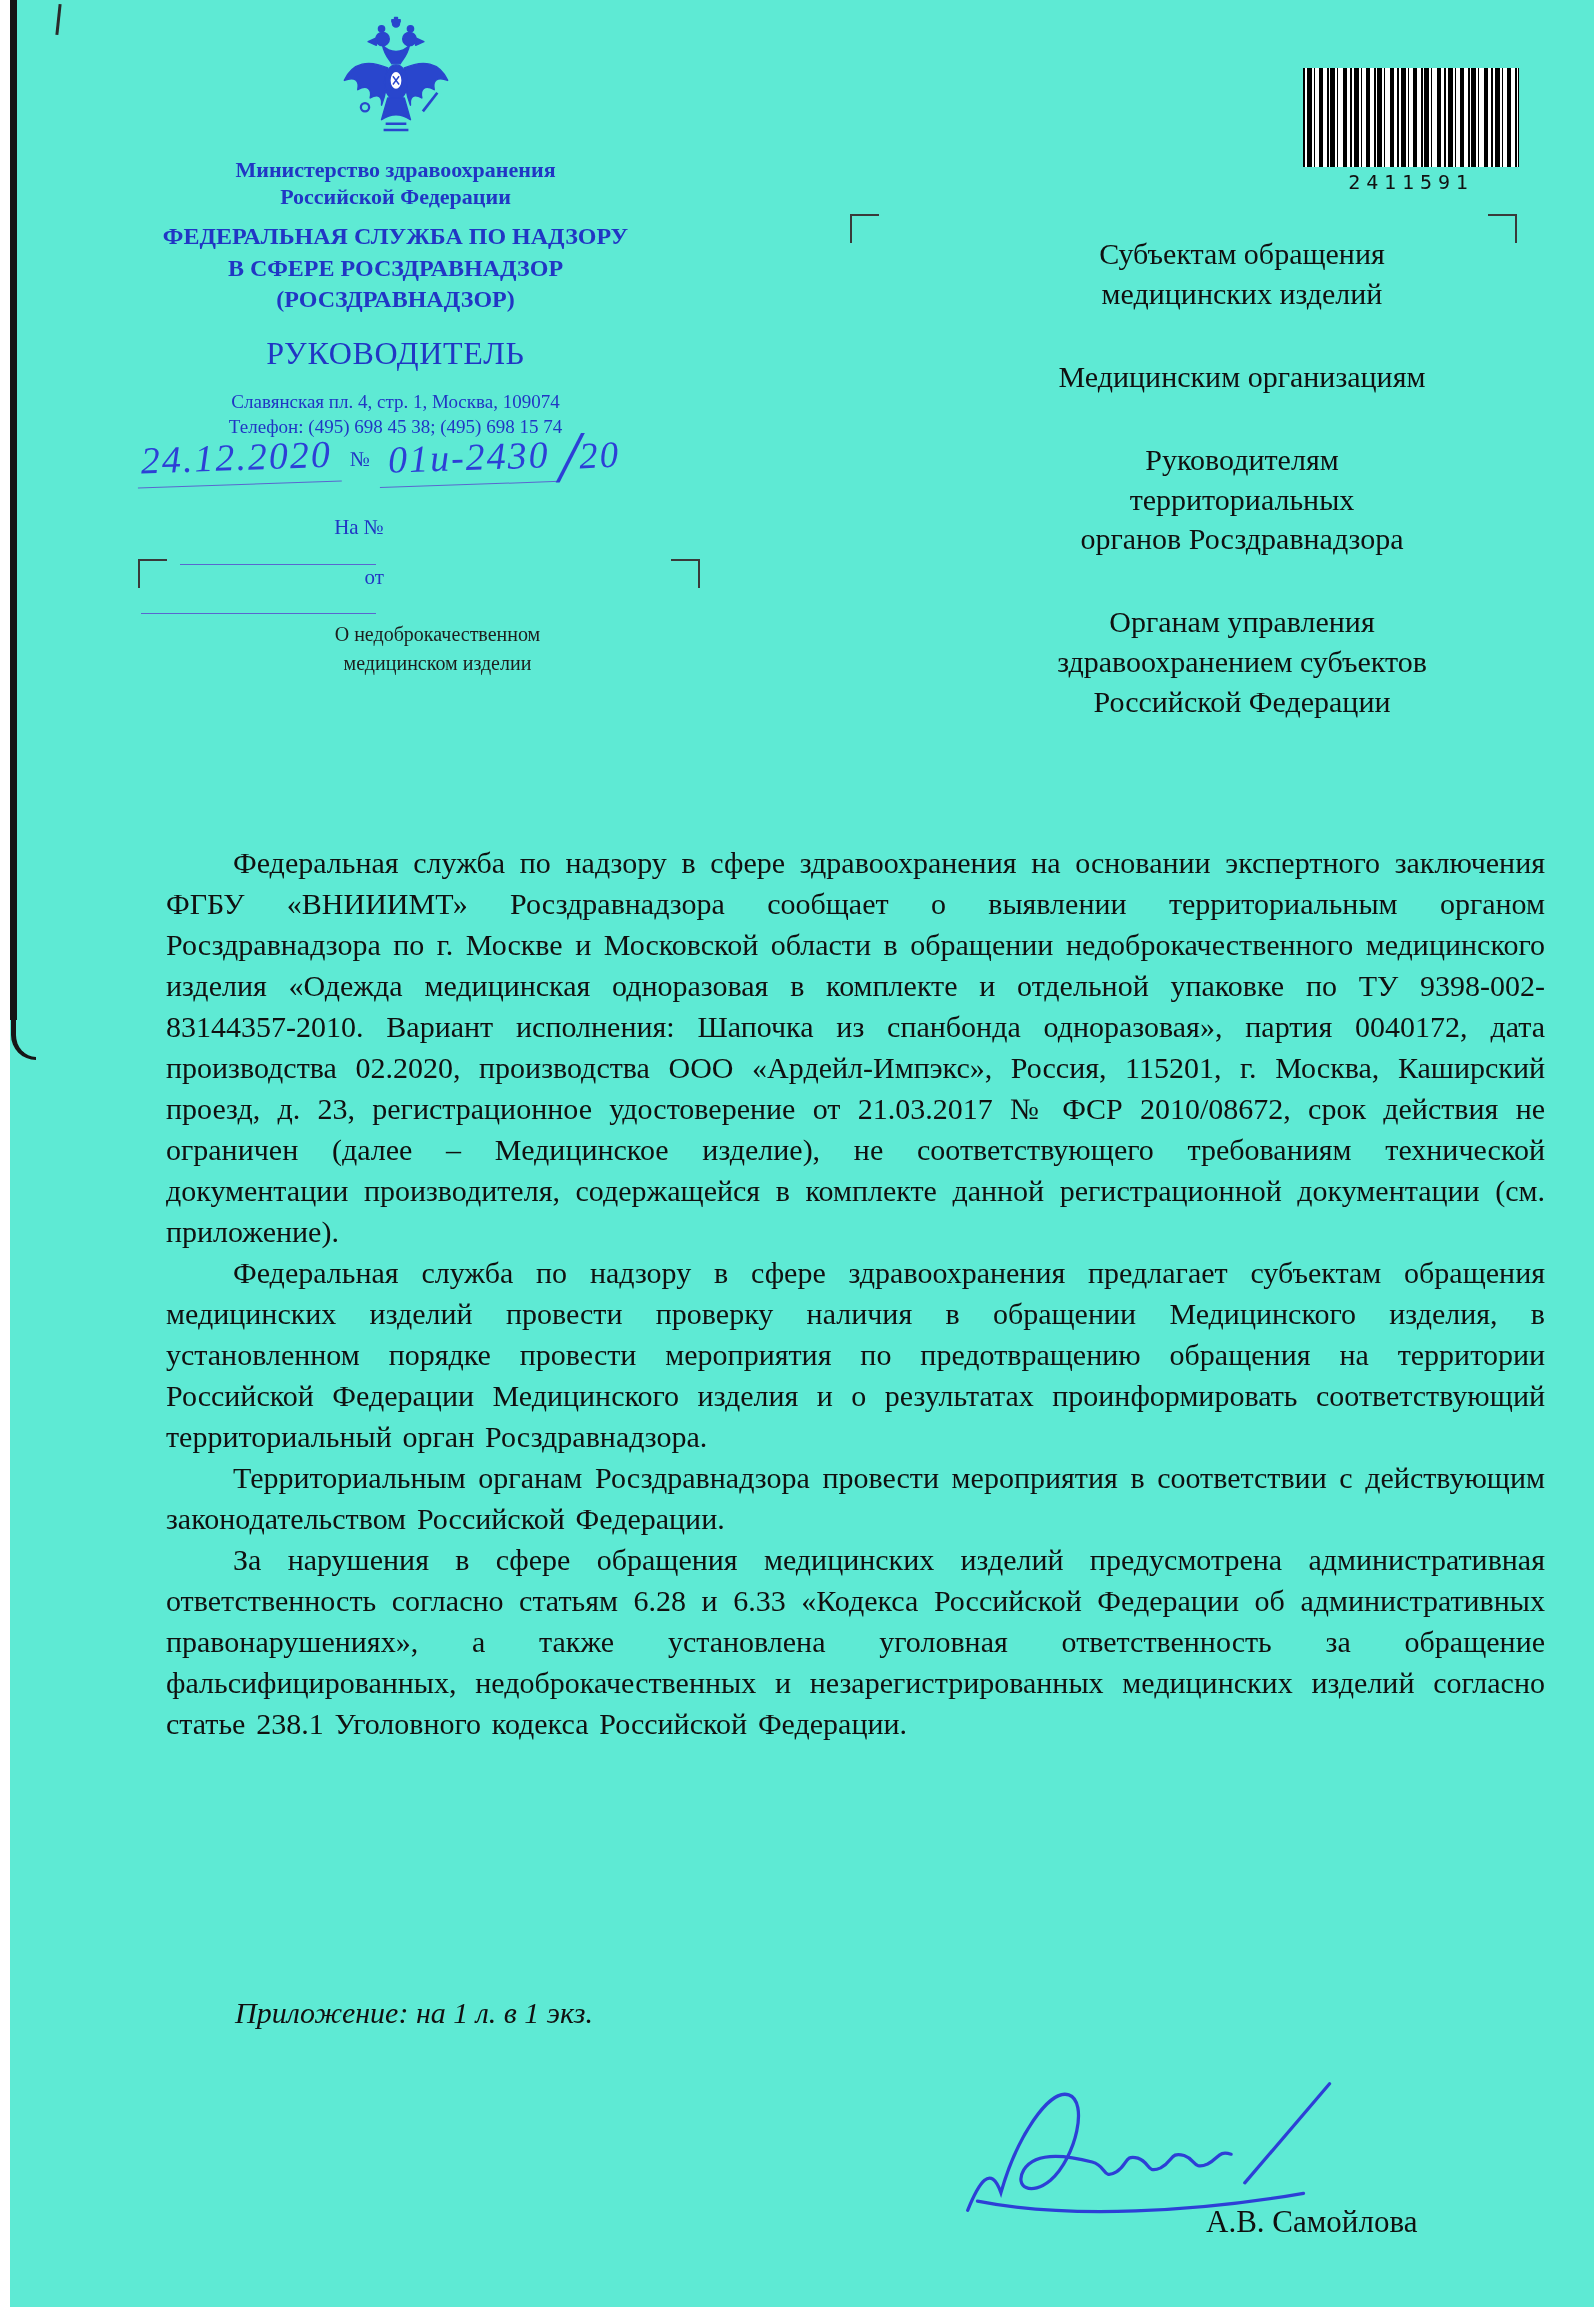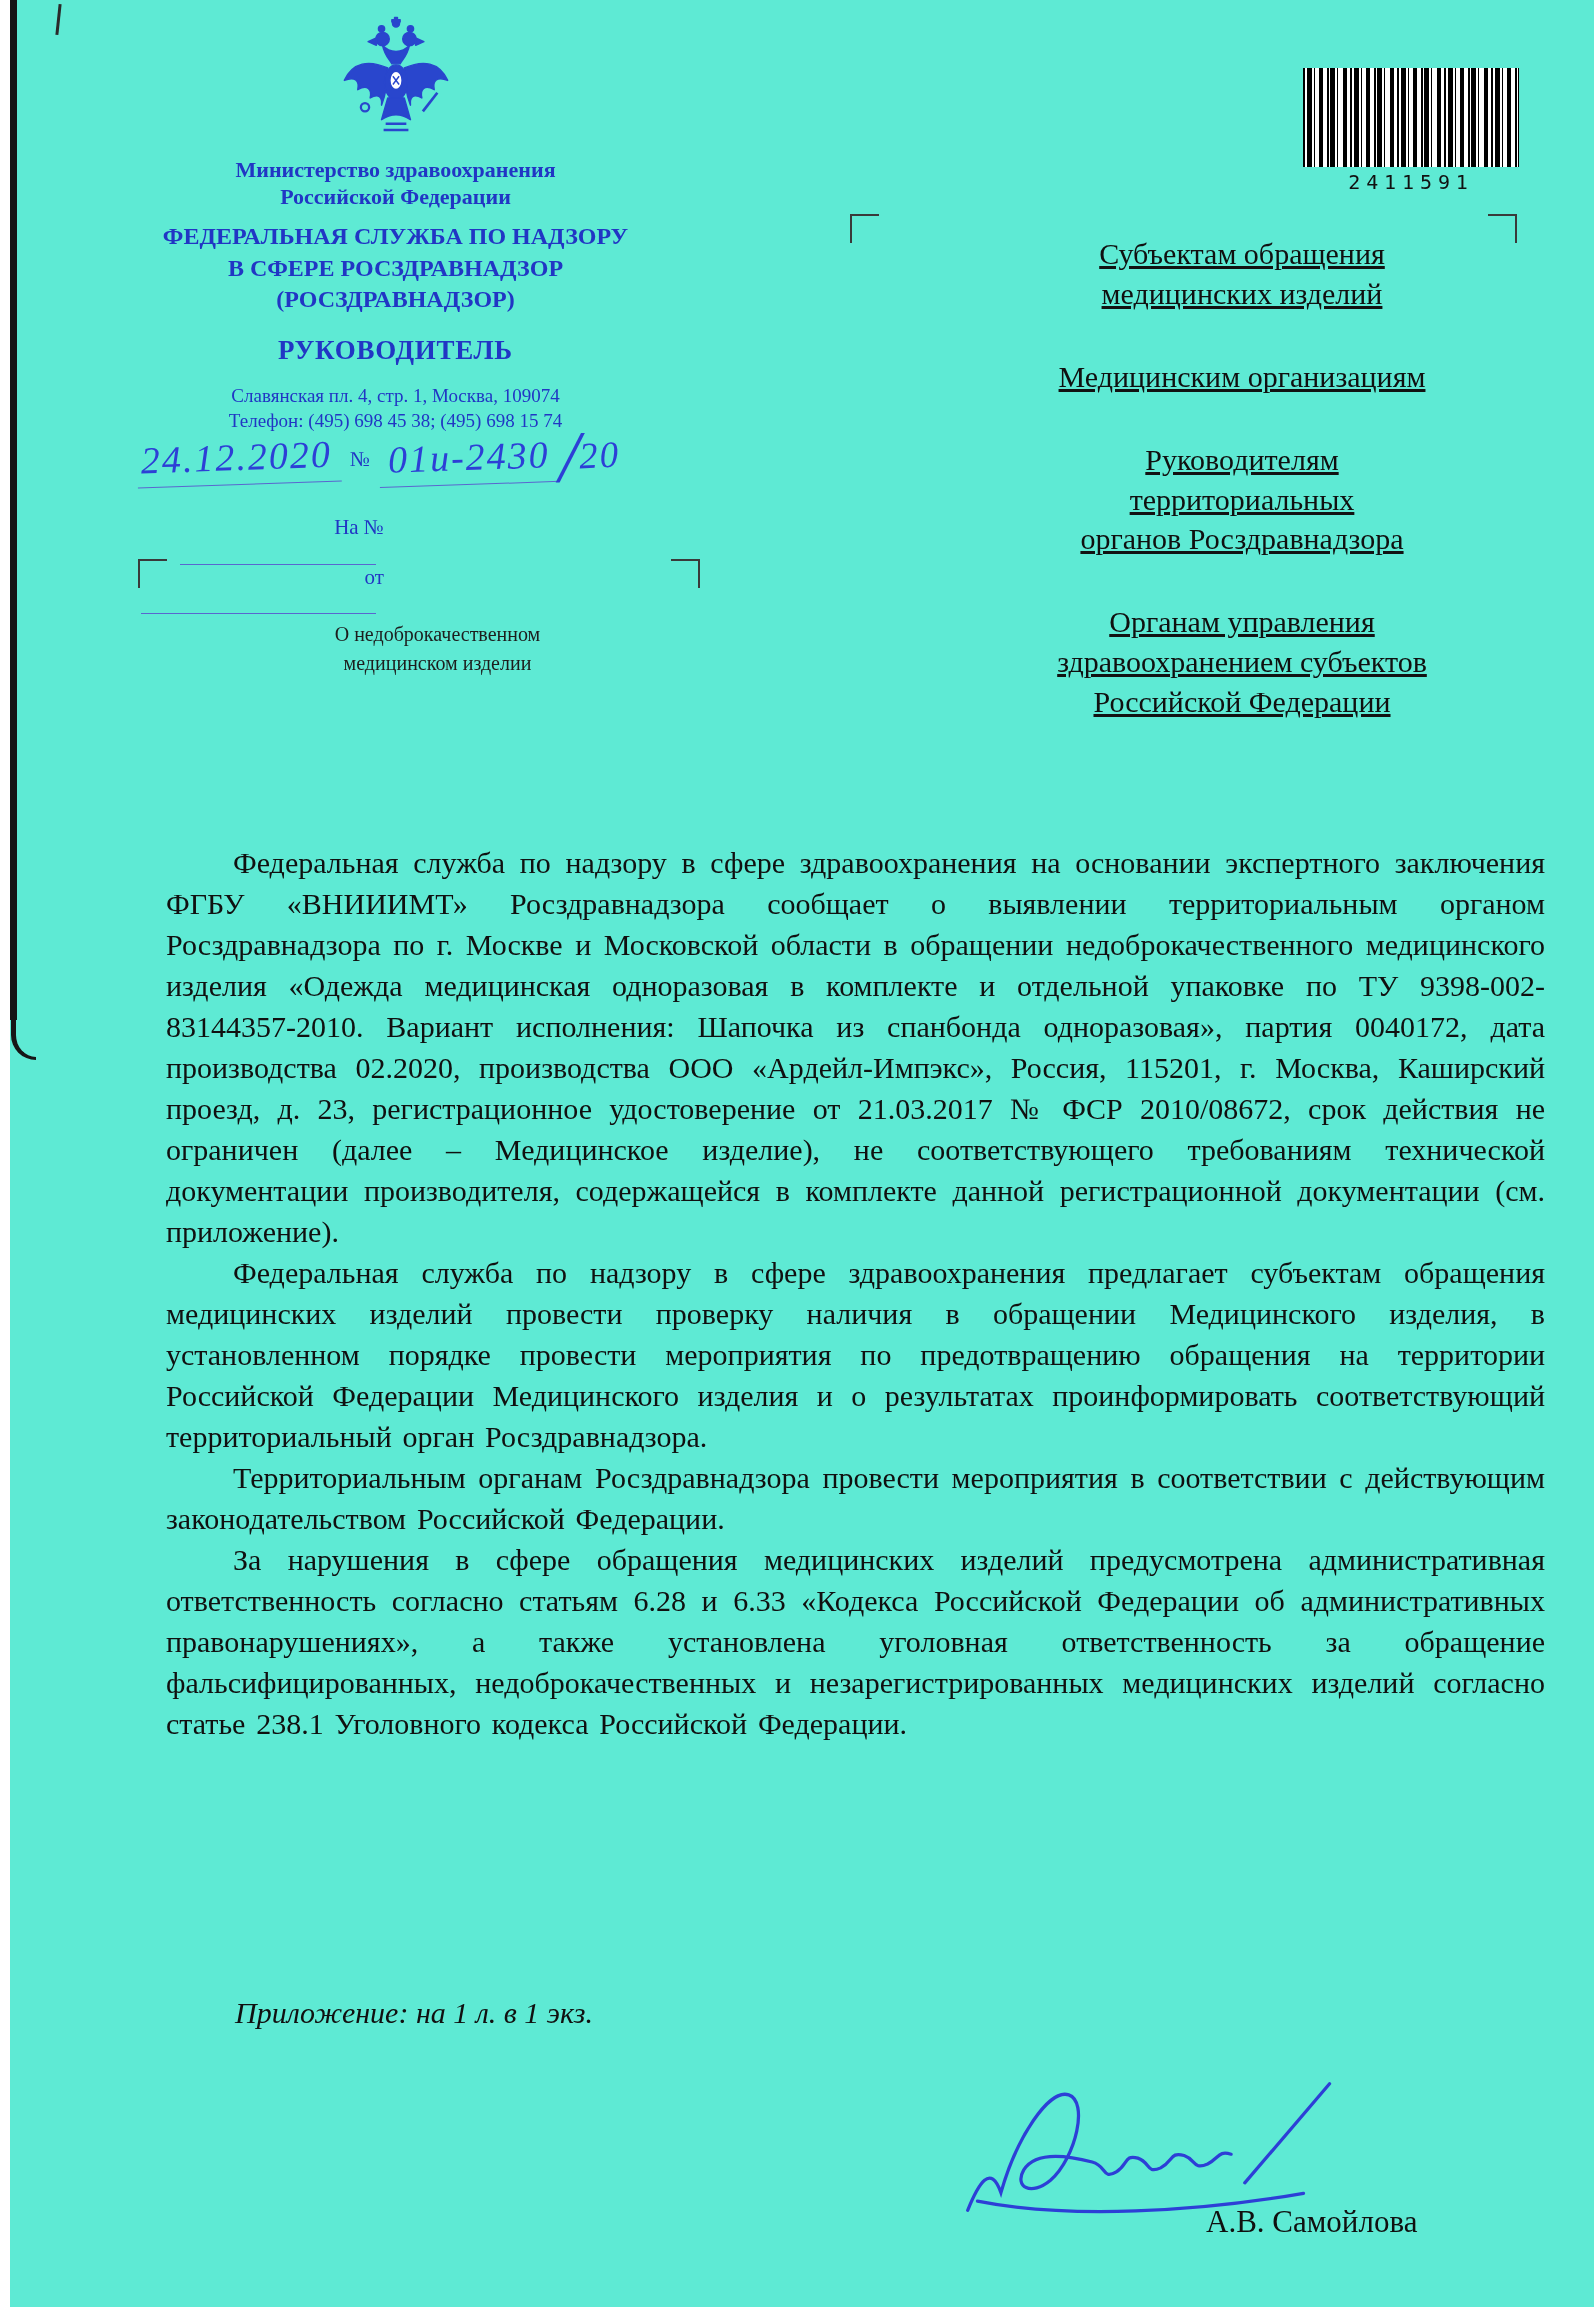--- a/index.html
+++ b/index.html
@@ -17,21 +17,21 @@
   .scan-strip{position:absolute;left:0;top:0;width:6.5px;height:1020px;background:#161616;}
   .scan-hook{position:absolute;left:1.3px;top:1014px;width:19.6px;height:43px;
              border-left:5.9px solid #161616;border-bottom:3.3px solid #161616;
              border-bottom-left-radius:27.4px;}
   .scan-tick{position:absolute;left:47px;top:3.9px;width:3.3px;height:31px;background:#2a2a2a;transform:rotate(6deg);}
   
   .header-left{position:absolute;left:85px;top:14.4px;width:601px;text-align:center;}
   .emblem{width:124px;height:139px;margin:0 auto;display:block;}
   .ministry{margin-top:2.6px;color:var(--blue);font-weight:bold;font-size:22px;line-height:1.25;white-space:pre-line;}
   .service{margin-top:10.5px;color:var(--blue);font-weight:bold;font-size:24px;line-height:1.3;white-space:pre-line;}
-  .position{margin-top:19.6px;color:var(--blue);font-weight:bold;font-size:27px;letter-spacing:0.7px;}
+  .position{margin-top:19.6px;color:var(--blue);font-weight:normal;font-size:32px;letter-spacing:0.7px;}
   .org-address{margin-top:17px;color:var(--blue);font-size:19px;line-height:1.35;}
   
   .hand-row{position:absolute;left:127px;top:435px;width:712px;display:flex;align-items:baseline;}
   .hand{font-style:italic;color:var(--ink);letter-spacing:2px;transform:rotate(-2deg);}
   .hand.date{font-size:38px;border-bottom:1.3px solid var(--line-blue);padding:0 9.1px 5.2px 3.9px;}
   .hand.num{font-size:38px;border-bottom:1.3px solid var(--line-blue);padding:0 9.1px 5.2px 9.1px;}
   .printed-no{color:var(--blue);font-size:21px;margin:0 9.1px;transform:translateY(-3.9px);}
   .hand.slash{font-size:73px;line-height:0;transform:translateY(11.8px);letter-spacing:0;}
   .hand.year{font-size:37px;transform:translateY(-2.6px) rotate(-3deg);}
   .ref-row{position:absolute;left:131px;top:515px;display:flex;align-items:flex-end;flex-direction:column;}
@@ -47,21 +47,21 @@
   .subject{position:absolute;left:274px;top:620px;width:307px;text-align:center;
            font-size:20px;line-height:1.45;white-space:pre-line;color:#1d1d1d;}
   
   .barcode-wrap{position:absolute;left:1293px;top:68px;width:216px;text-align:center;}
   .barcode-bars{height:99px;width:100%;
     background:repeating-linear-gradient(90deg,
       #000 0 2px,#fff 2px 3.9px,#000 3.9px 8.5px,#fff 8.5px 10.5px,
       #000 10.5px 11.8px,#fff 11.8px 16.3px,#000 16.3px 20px,#fff 20px 23.5px);}
   .barcode-number{margin-top:2.6px;font-family:"DejaVu Sans Mono",monospace;font-size:20px;letter-spacing:5.9px;color:#111;}
   
-  .addressees{position:absolute;left:902px;top:234px;width:660px;text-align:center;text-decoration:underline;}
+  .addressees{position:absolute;left:902px;top:234px;width:660px;text-align:center;}
   .addressee{font-size:30px;line-height:1.33;white-space:pre-line;margin-bottom:43px;color:#101010;}
   
   .body-text{position:absolute;left:156px;top:842px;width:1379px;}
   .body-text p{margin:0;font-size:30px;line-height:41px;text-align:justify;
                text-indent:67px;word-spacing:3.3px;color:#101010;}
   
   .attachment{position:absolute;left:225px;top:1996px;font-size:30px;color:#101010;font-style:italic;}
   .signature-svg{position:absolute;left:928px;top:2059px;width:431px;height:163px;}
   .signer-name{position:absolute;left:1196px;top:2204px;width:340px;font-size:31px;color:#101010;}
 </style>

